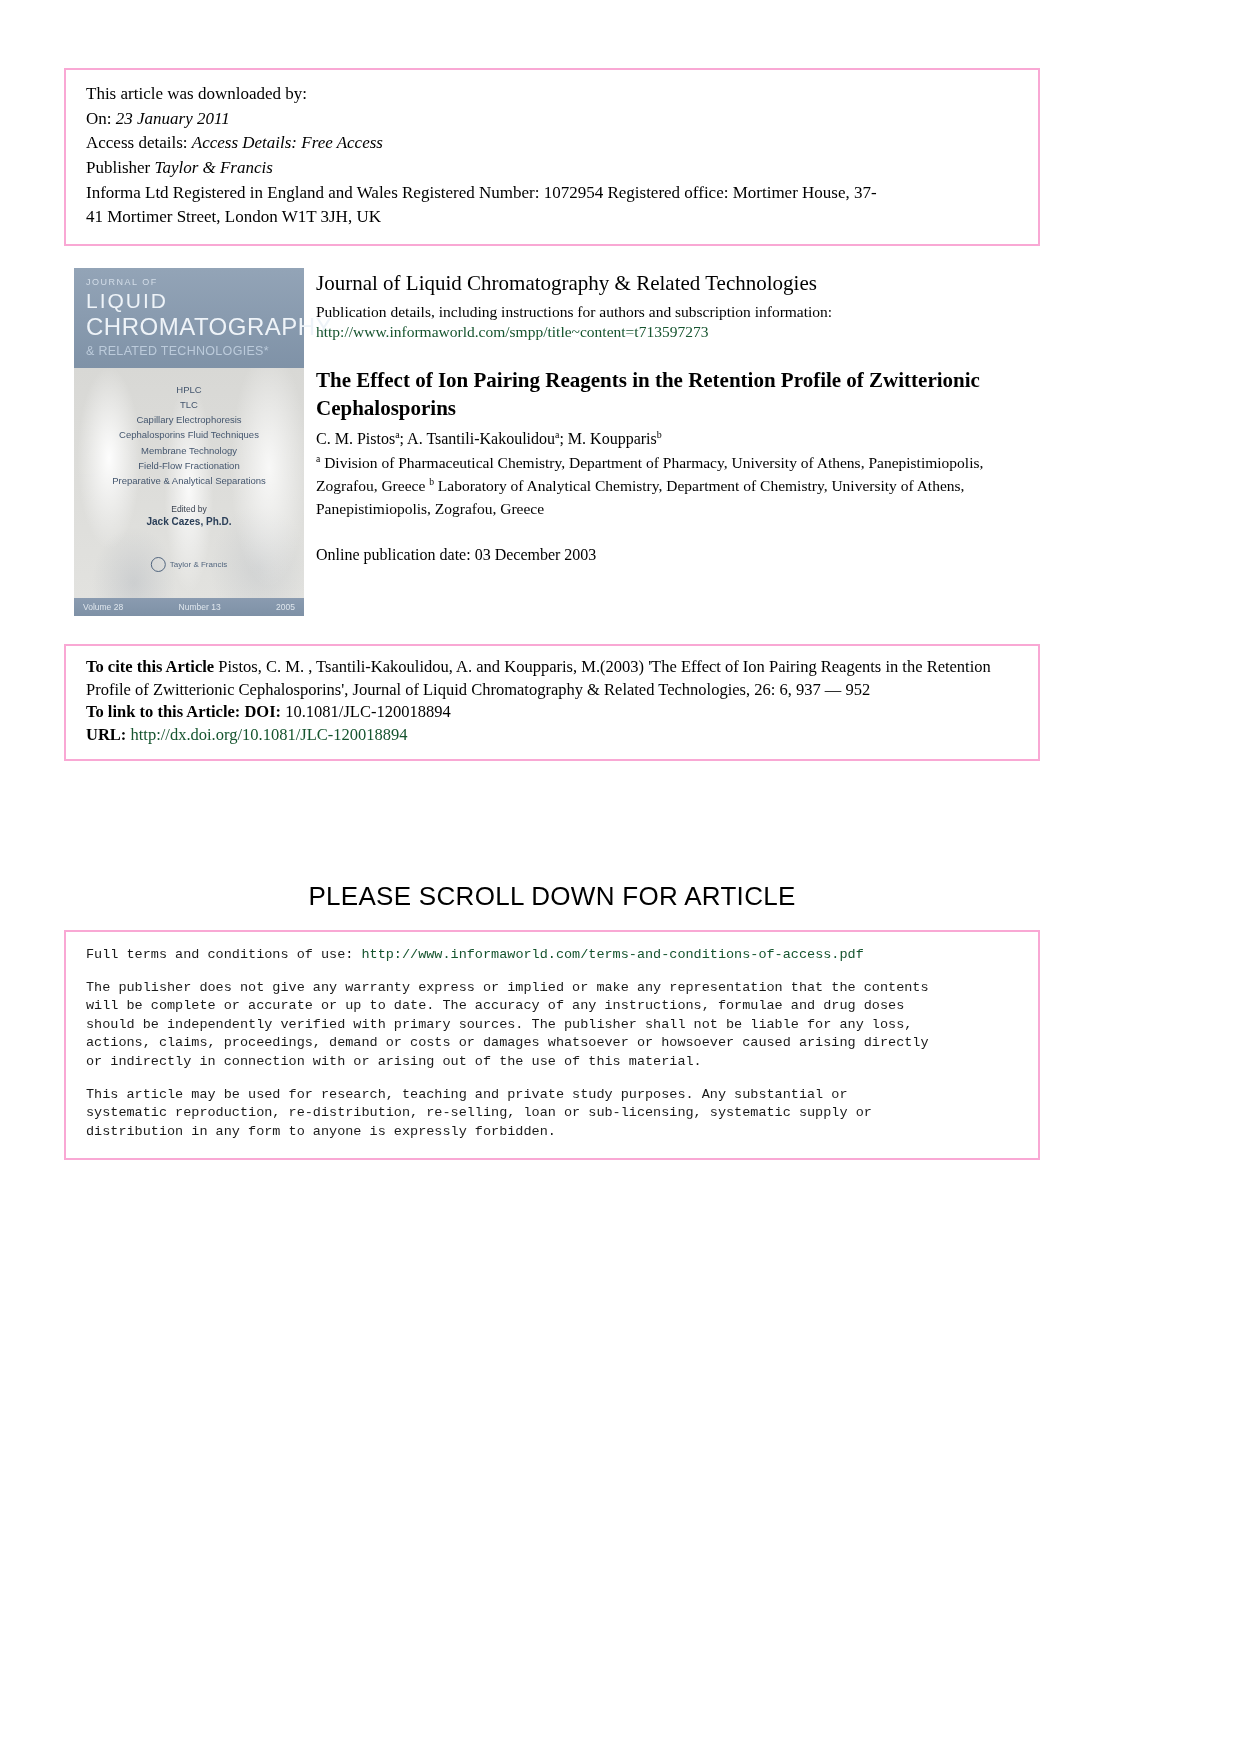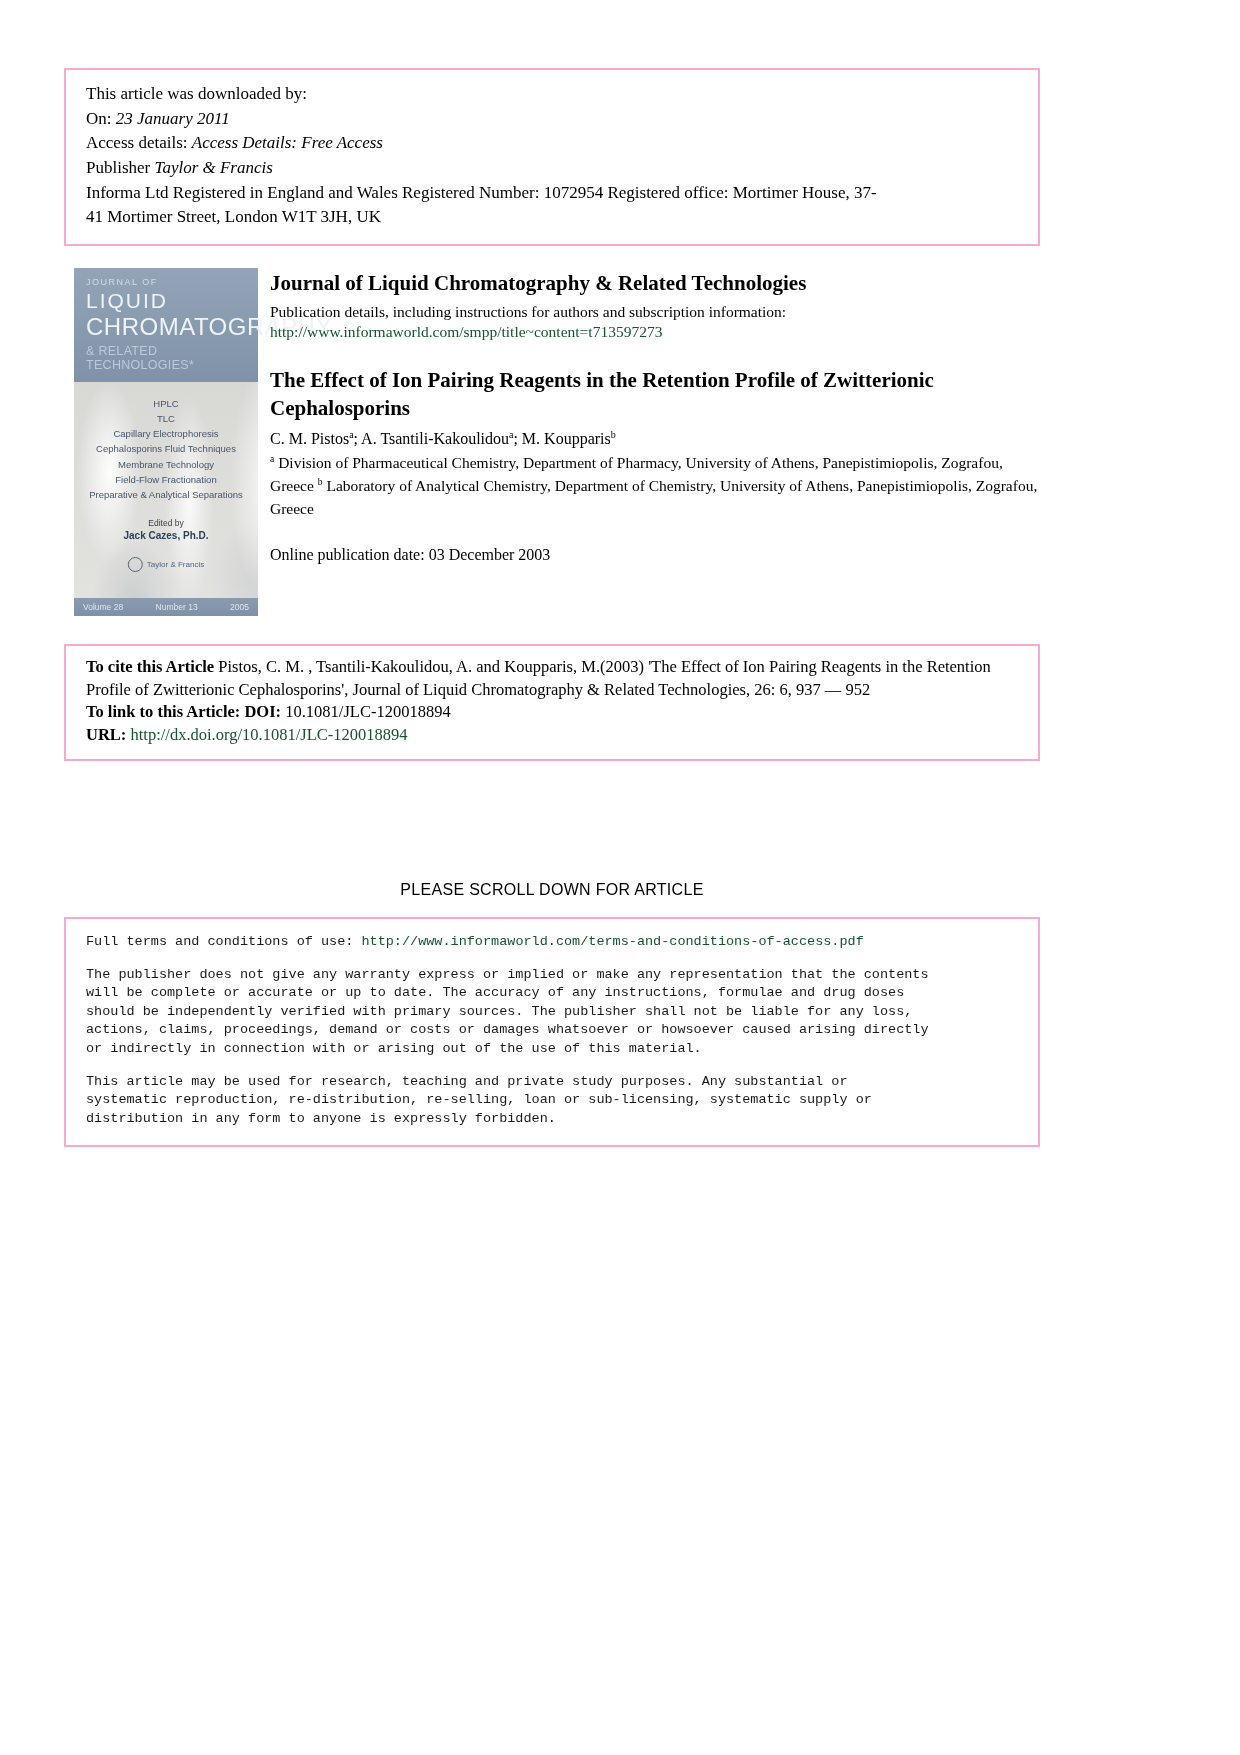--- a/index.html
+++ b/index.html
@@ -13,21 +13,21 @@
   .box{border:2px solid #f9a8d4;}
 
   
   .download-box{padding:12px 20px 14px;font-size:17px;line-height:1.45;}
   .italic{font-style:italic;}
   .prewrap{white-space:pre-wrap;}
 
   
   .journal-row{display:flex;margin-top:22px;}
   .cover{
-    width:184px;height:348px;margin-left:10px;flex:0 0 auto;
+    width:230px;height:348px;margin-left:10px;flex:0 0 auto;
     display:flex;flex-direction:column;
     font-family:"Liberation Sans","DejaVu Sans",sans-serif;
     box-shadow:0 0 0 1px #b9bec4 inset;
   }
   .cover-header{background:linear-gradient(180deg,#93a4b7 0%,#7f92a7 100%);padding:9px 12px 10px;text-align:left;}
   .kicker{font-size:9px;letter-spacing:1.5px;color:#d3dde8;}
   .mast1{font-size:21px;letter-spacing:2px;color:#eef3f8;margin-top:2px;}
   .mast2{font-size:24px;letter-spacing:.5px;color:#eef3f8;}
   .mast3{font-size:12.5px;letter-spacing:.3px;color:#bccbdb;margin-top:3px;}
   .cover-body{
@@ -49,39 +49,39 @@
   }
   .logo-mark{width:13px;height:13px;border:1.5px solid #51657e;border-radius:50%;display:inline-block;}
   .cover-footer{
     height:18px;background:linear-gradient(180deg,#8a9bb0,#7e91a6);
     display:flex;justify-content:space-between;align-items:center;
     padding:0 9px;font-size:8.5px;color:#dfe6ed;
   }
 
   
   .journal-info{padding-left:12px;padding-top:2px;flex:1;}
-  .j-title{font-size:21px;font-weight:bold;margin:0;line-height:1.25;}
+  .j-title{font-size:21px;font-weight:normal;margin:0;line-height:1.25;}
   .pub-details{font-size:15.5px;margin-top:7px;}
   .pub-url{font-size:15.5px;display:inline-block;margin-top:2px;}
   .article-title{font-size:21px;font-weight:bold;line-height:1.32;margin:26px 0 0;}
   .authors{font-size:16px;margin-top:7px;}
   .affiliations{font-size:15.5px;line-height:1.5;margin-top:3px;}
   sup{font-size:62%;line-height:0;}
   .online-date{font-size:16px;margin-top:26px;}
 
   
   .citation-box{margin-top:28px;padding:10px 20px 12px;font-size:16.5px;line-height:1.38;}
   .bold{font-weight:bold;}
   .link{color:#14532d;text-decoration:none;cursor:pointer;}
 
   
   .scroll-notice{
     margin-top:120px;text-align:center;
     font-family:"Liberation Sans","DejaVu Sans",sans-serif;
-    font-size:16px;letter-spacing:.3px;color:#000;
+    font-size:26px;letter-spacing:.3px;color:#000;
   }
 
   
   .terms-box{
     margin-top:18px;padding:14px 20px 16px;
     font-family:"Liberation Mono","DejaVu Sans Mono",monospace;
     font-size:13.5px;line-height:1.38;color:#1a1a1a;
   }
   .terms-para{white-space:pre-wrap;margin-top:14px;}
 </style>

